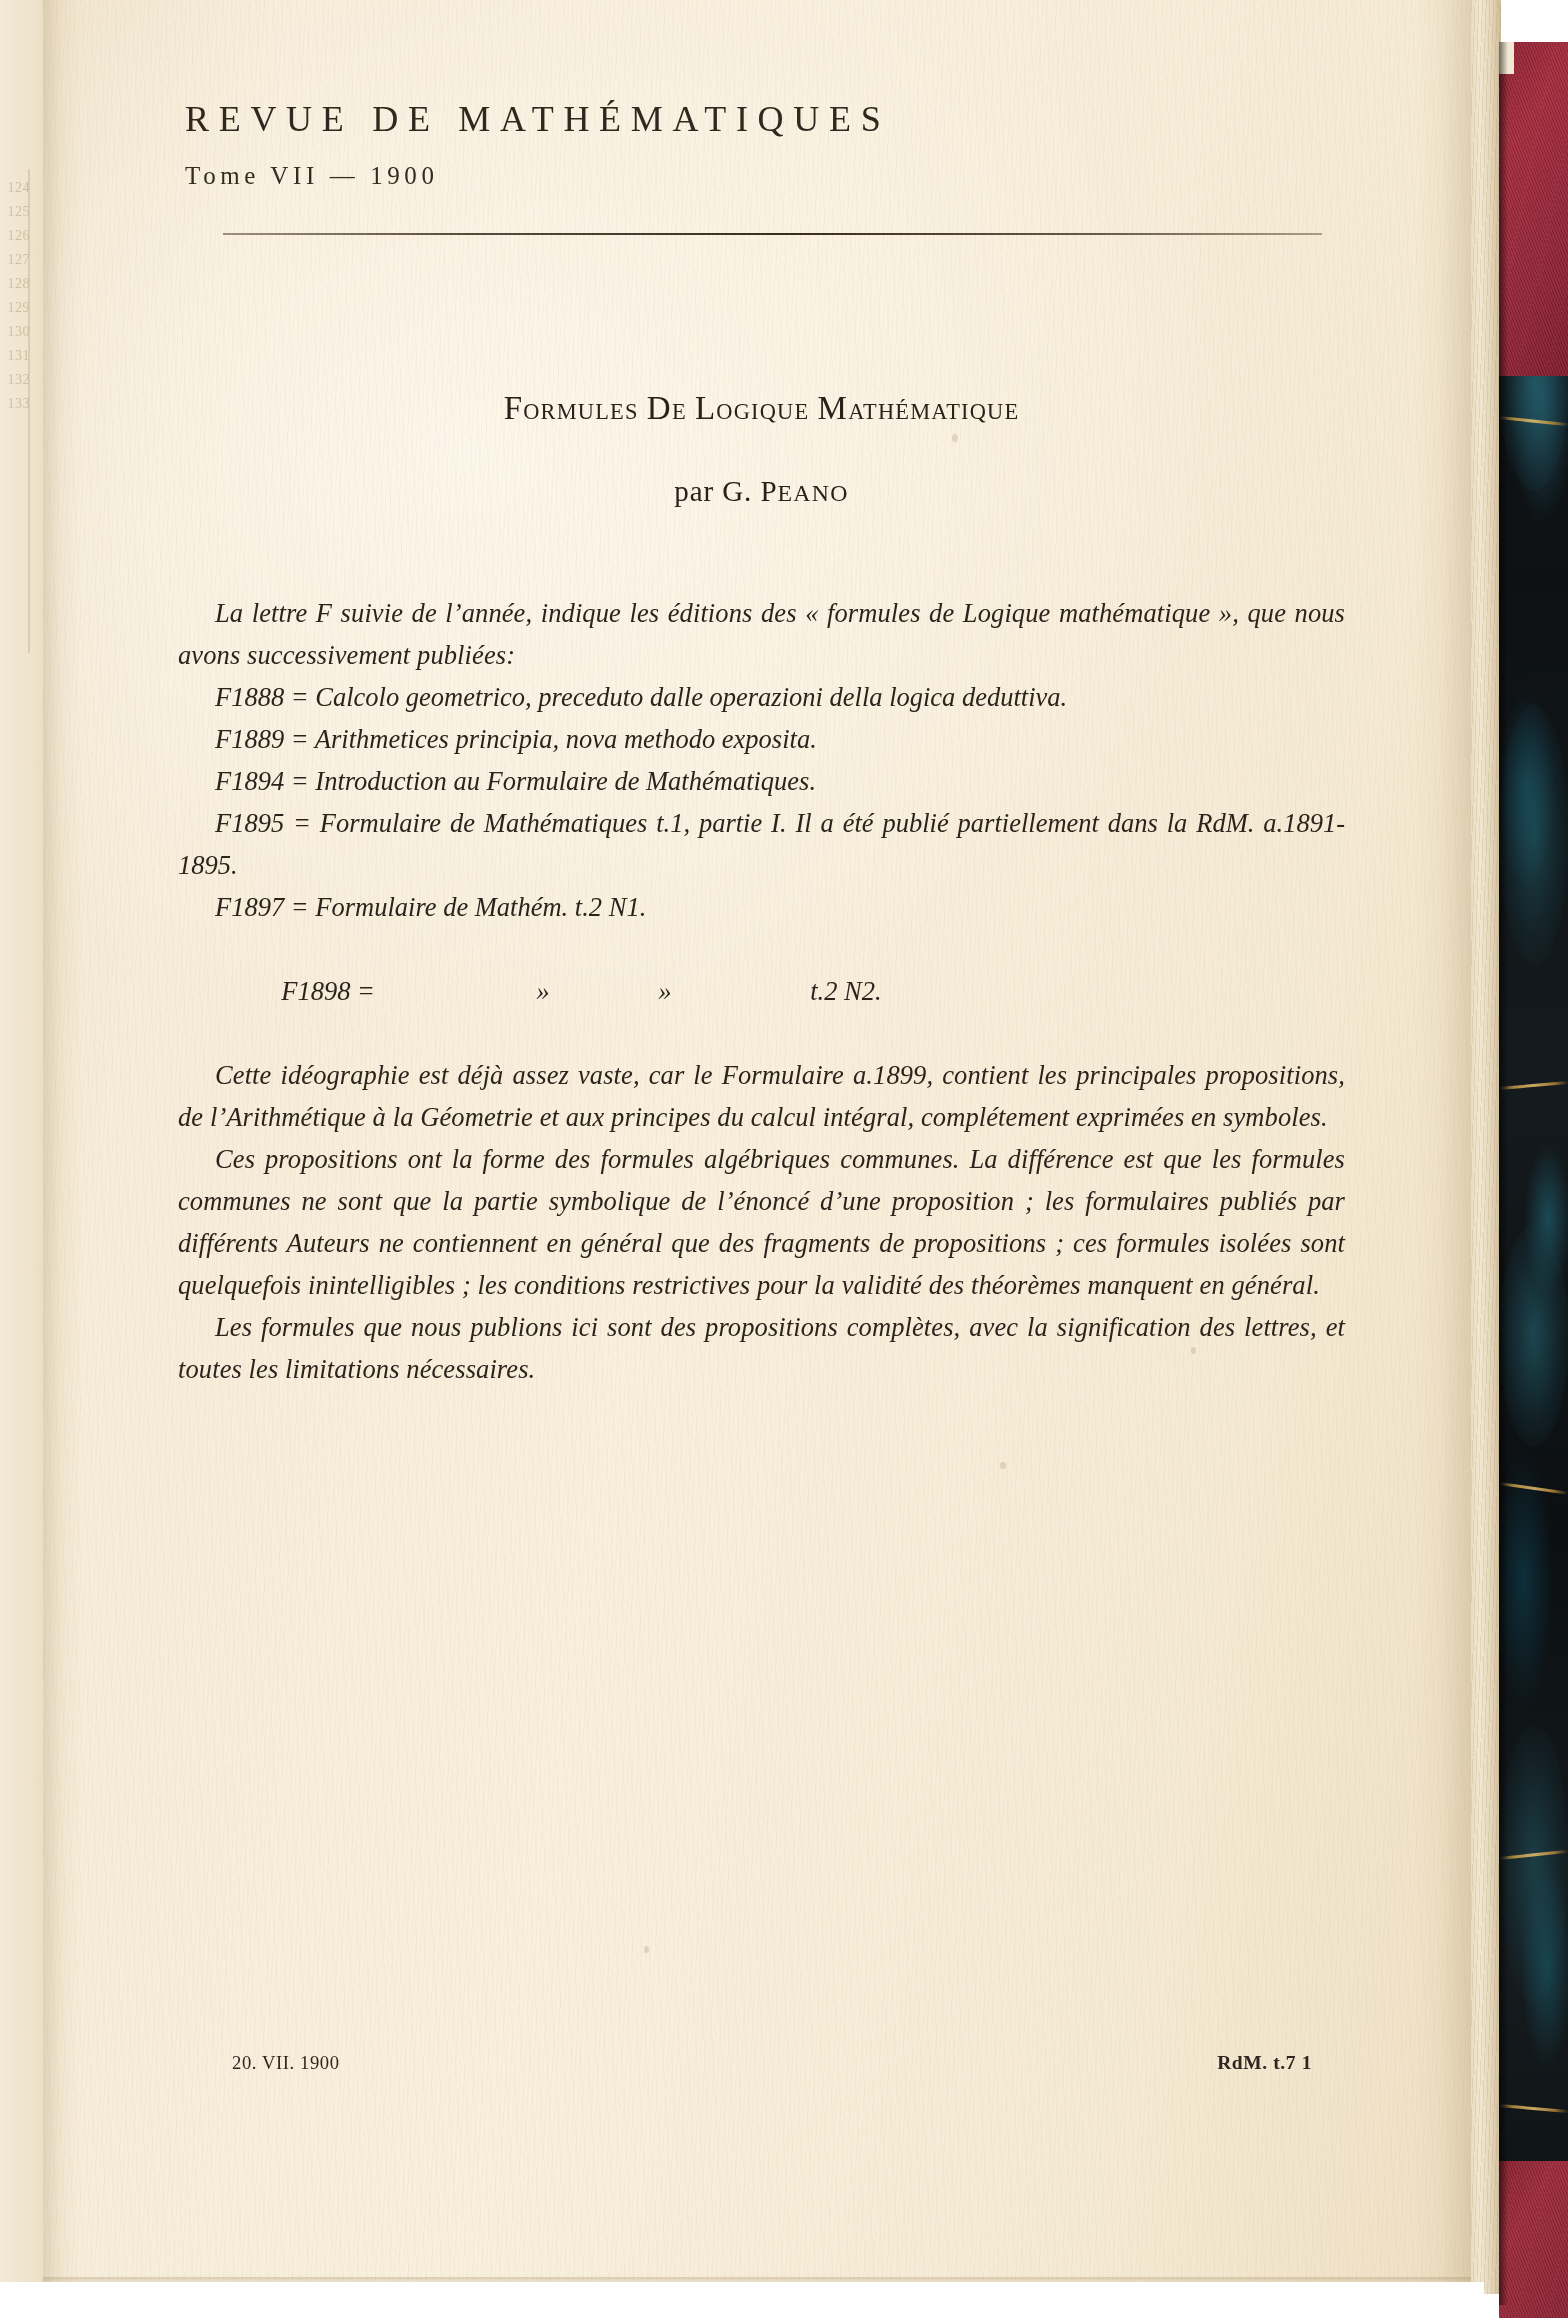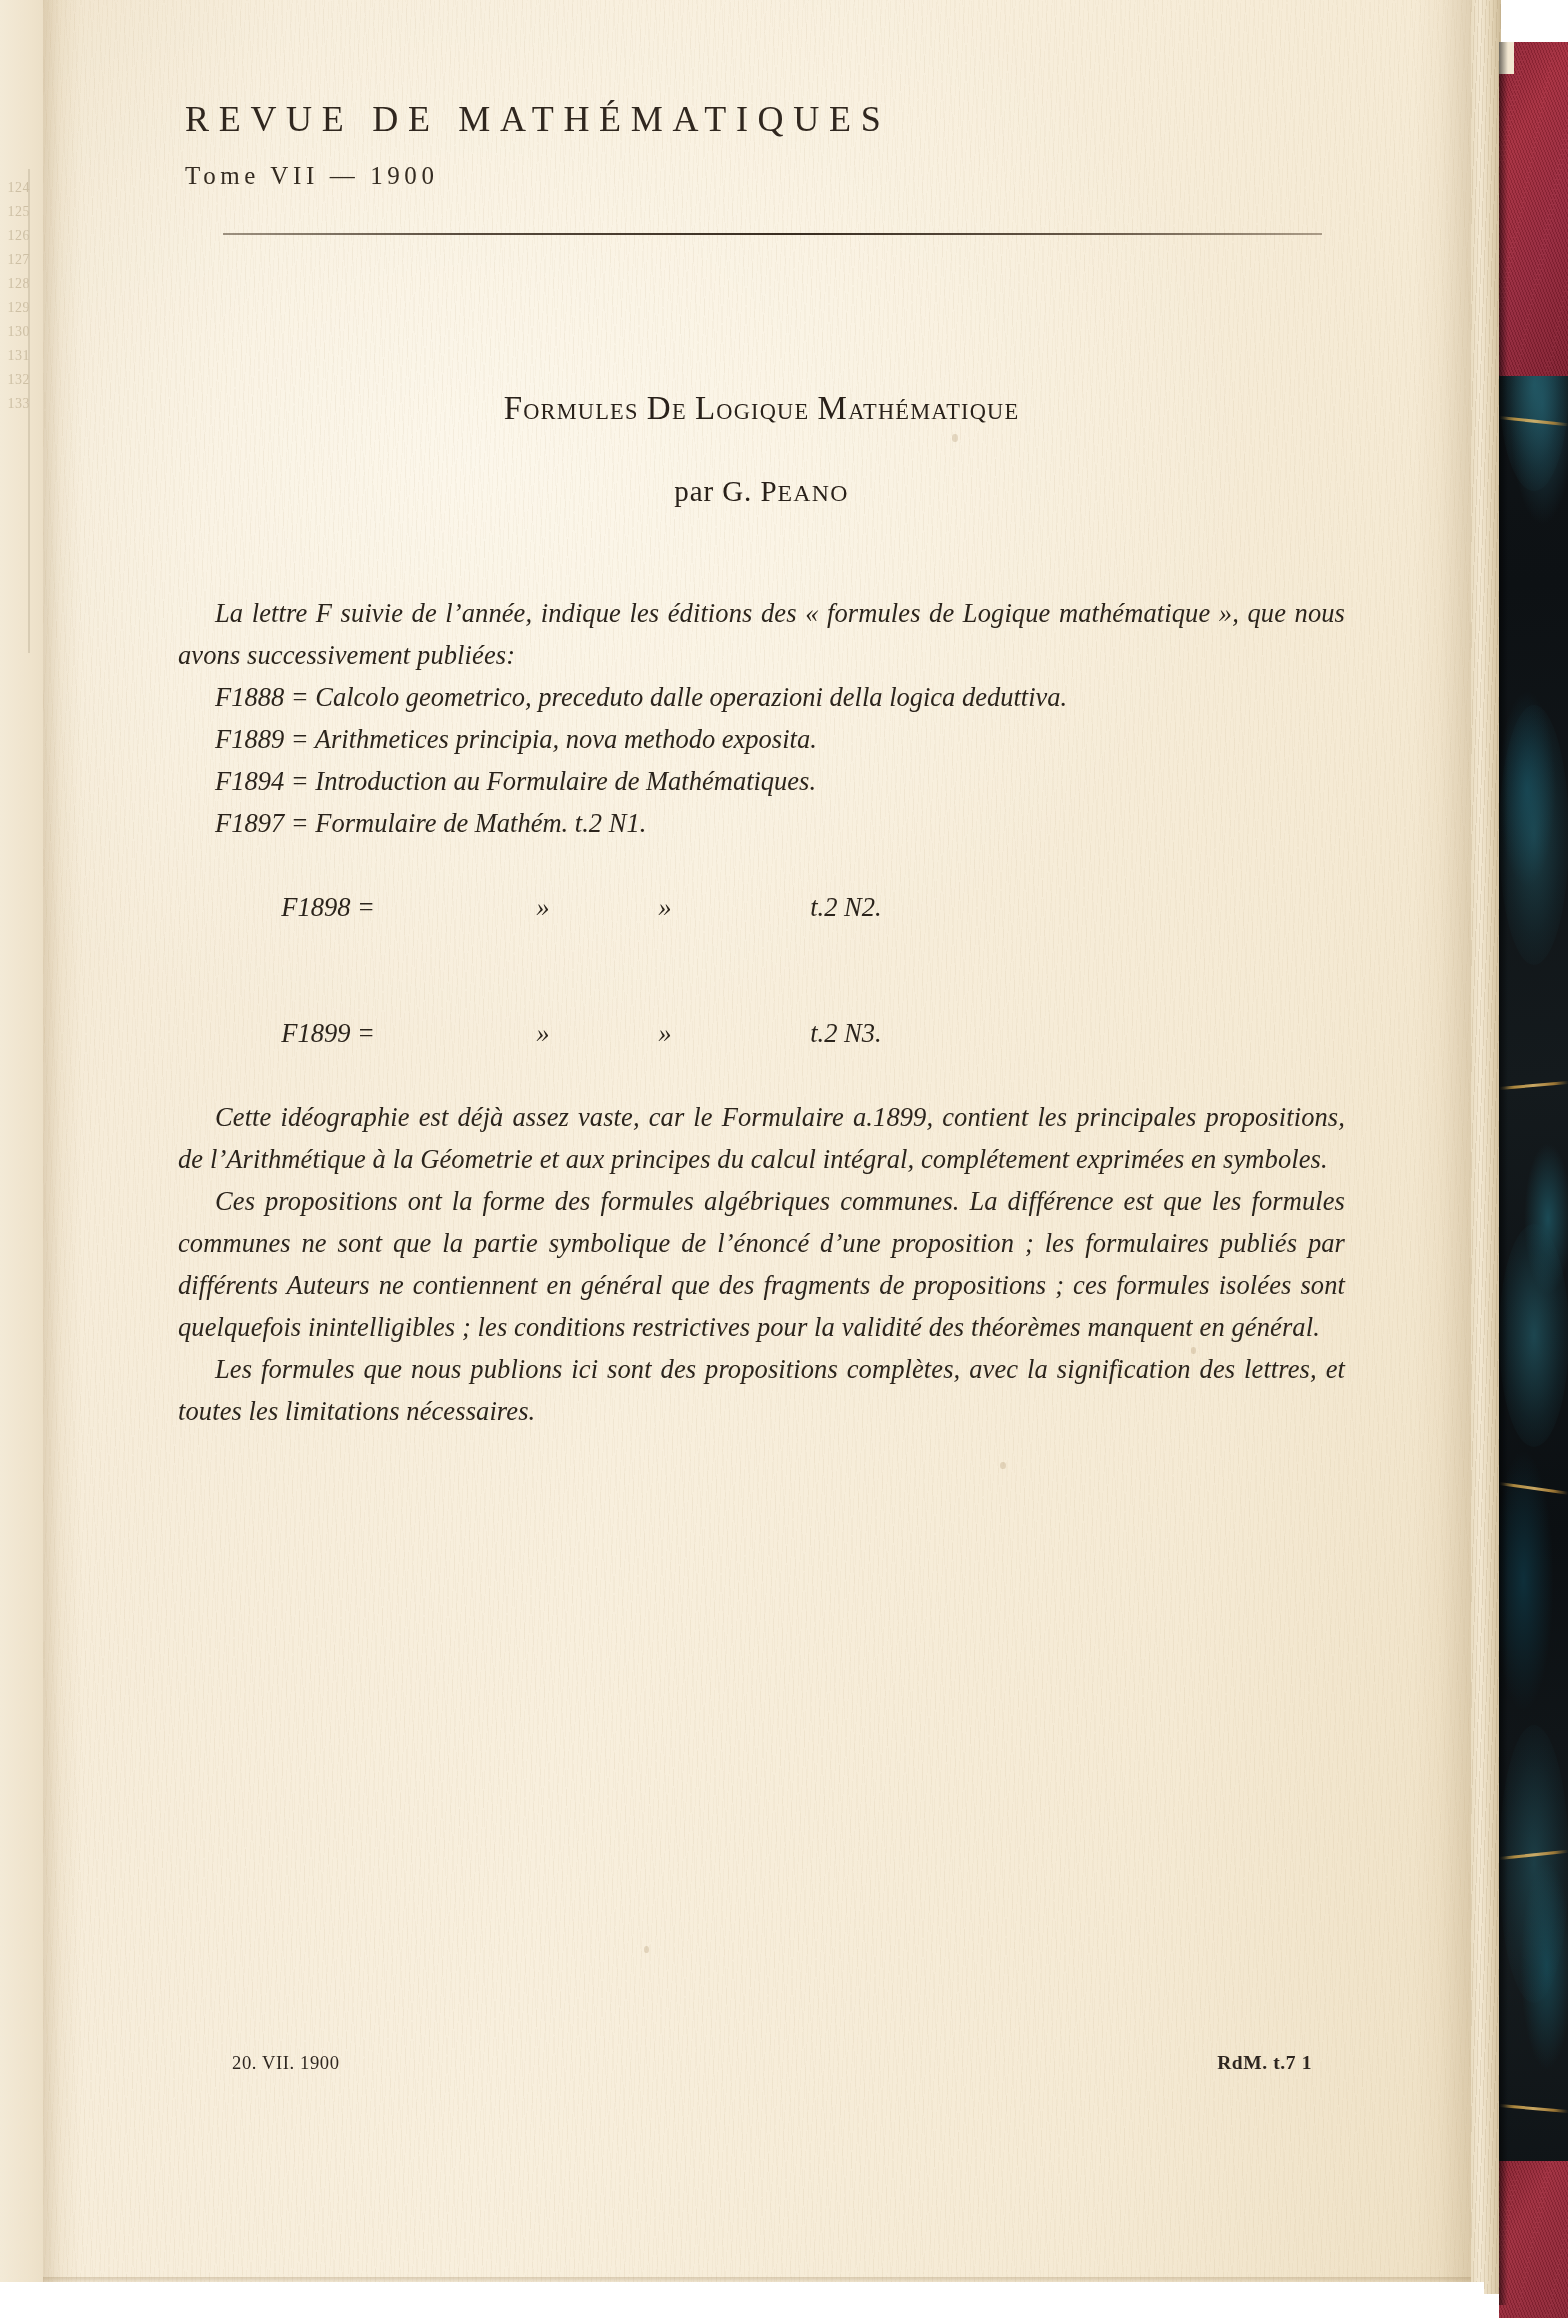--- a/index.html
+++ b/index.html
@@ -371,27 +371,25 @@
       <div class="masthead-rule"></div>
 
       <div class="article-title"><span class="cap">F</span><span class="sc" style="font-size: 0.8em;">O</span><span class="sc" style="font-size: 0.8em;">R</span><span class="sc" style="font-size: 0.8em;">M</span><span class="sc" style="font-size: 0.8em;">U</span><span class="sc" style="font-size: 0.8em;">L</span><span class="sc" style="font-size: 0.8em;">E</span><span class="sc" style="font-size: 0.8em;">S</span> <span class="cap">D</span><span class="sc" style="font-size: 0.8em;">E</span> <span class="cap">L</span><span class="sc" style="font-size: 0.8em;">O</span><span class="sc" style="font-size: 0.8em;">G</span><span class="sc" style="font-size: 0.8em;">I</span><span class="sc" style="font-size: 0.8em;">Q</span><span class="sc" style="font-size: 0.8em;">U</span><span class="sc" style="font-size: 0.8em;">E</span> <span class="cap">M</span><span class="sc" style="font-size: 0.8em;">A</span><span class="sc" style="font-size: 0.8em;">T</span><span class="sc" style="font-size: 0.8em;">H</span><span class="sc" style="font-size: 0.8em;">É</span><span class="sc" style="font-size: 0.8em;">M</span><span class="sc" style="font-size: 0.8em;">A</span><span class="sc" style="font-size: 0.8em;">T</span><span class="sc" style="font-size: 0.8em;">I</span><span class="sc" style="font-size: 0.8em;">Q</span><span class="sc" style="font-size: 0.8em;">U</span><span class="sc" style="font-size: 0.8em;">E</span></div>
       <div class="byline"><span>p</span><span>a</span><span>r</span> <span>G</span><span>.</span> <span class="cap">P</span><span class="sc" style="font-size: 0.82em;">E</span><span class="sc" style="font-size: 0.82em;">A</span><span class="sc" style="font-size: 0.82em;">N</span><span class="sc" style="font-size: 0.82em;">O</span></div>
 
       <div class="body-area">
         <p class="para">La lettre F suivie de l’année, indique les éditions des « formules de Logique mathématique », que nous avons successivement publiées:</p>
         <p class="entry">F1888 = Calcolo geometrico, preceduto dalle operazioni della logica deduttiva.</p>
         <p class="entry">F1889 = Arithmetices principia, nova methodo exposita.</p>
         <p class="entry">F1894 = Introduction au Formulaire de Mathématiques.</p>
+        <p class="entry">F1895 = Formulaire de Mathématiques t.1, partie I. Il a été publié partiellement dans la RdM. a.1891-1895.</p>
         <p class="entry">F1897 = Formulaire de Mathém. t.2 N1.</p>
 
         <div class="ditto-row">
           <span class="lbl">F1898 =</span><span class="d1">»</span><span class="d2">»</span><span class="val">t.2 N2.</span>
-        </div>
-        <div class="ditto-row">
-          <span class="lbl">F1899 =</span><span class="d1">»</span><span class="d2">»</span><span class="val">t.2 N3.</span>
         </div>
 
         <p class="para">Cette idéographie est déjà assez vaste, car le Formulaire a.1899, contient les principales propositions, de l’Arithmétique à la Géometrie et aux principes du calcul intégral, complétement exprimées en symboles.</p>
         <p class="para">Ces propositions ont la forme des formules algébriques communes. La différence est que les formules communes ne sont que la partie symbolique de l’énoncé d’une proposition ; les formulaires publiés par différents Auteurs ne contiennent en général que des fragments de propositions ; ces formules isolées sont quelquefois inintelligibles ; les conditions restrictives pour la validité des théorèmes manquent en général.</p>
         <p class="para">Les formules que nous publions ici sont des propositions complètes, avec la signification des lettres, et toutes les limitations nécessaires.</p>
       </div>
 
       <div class="footer">
         <span class="footer-date">20. VII. 1900</span>
         <span class="footer-ref">RdM. t.7 1</span>

